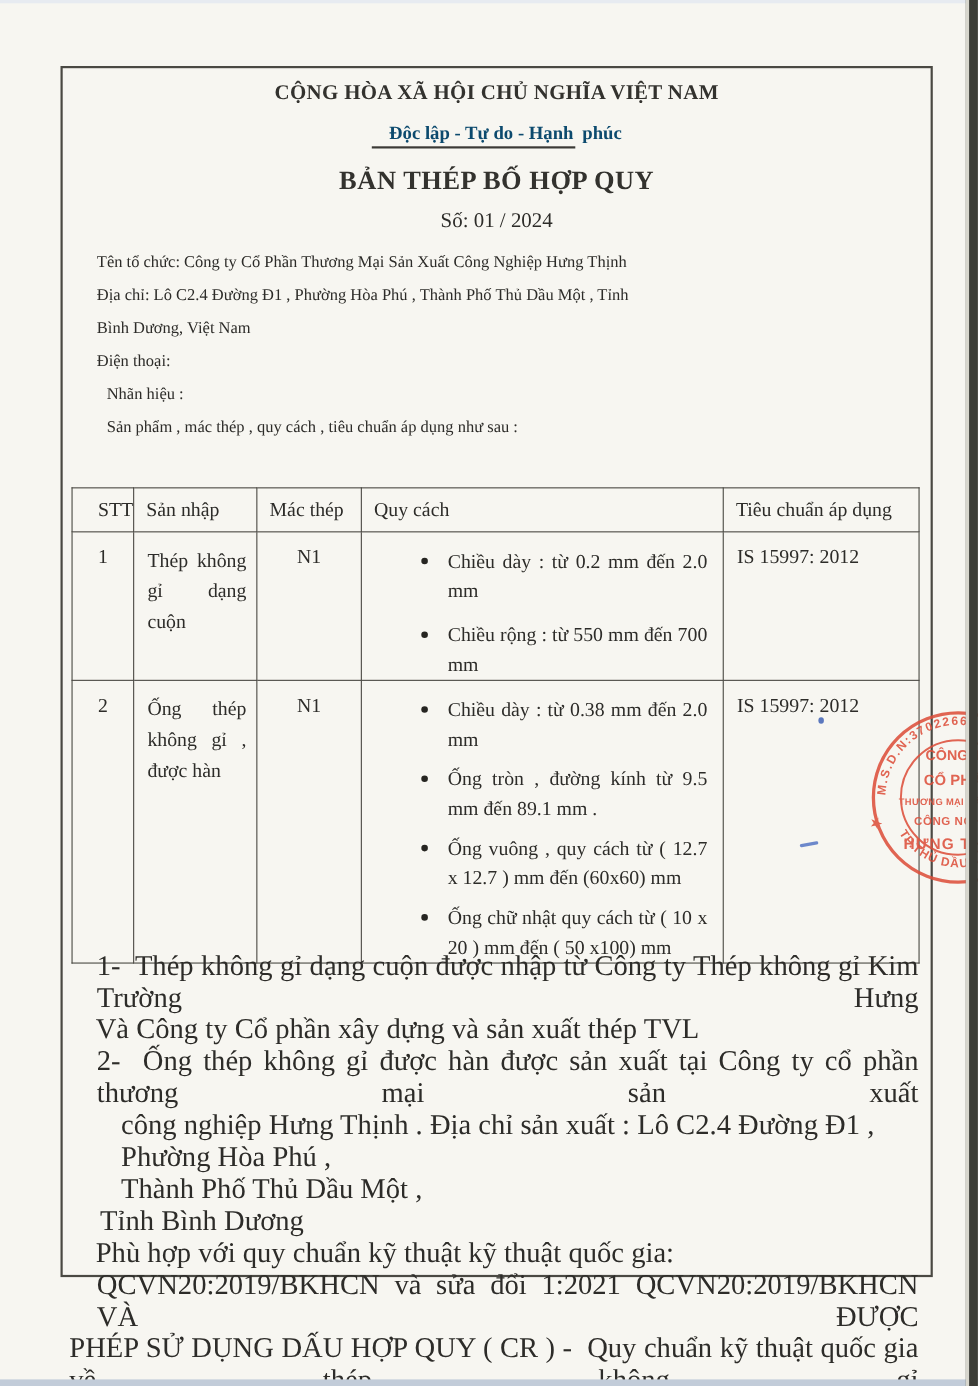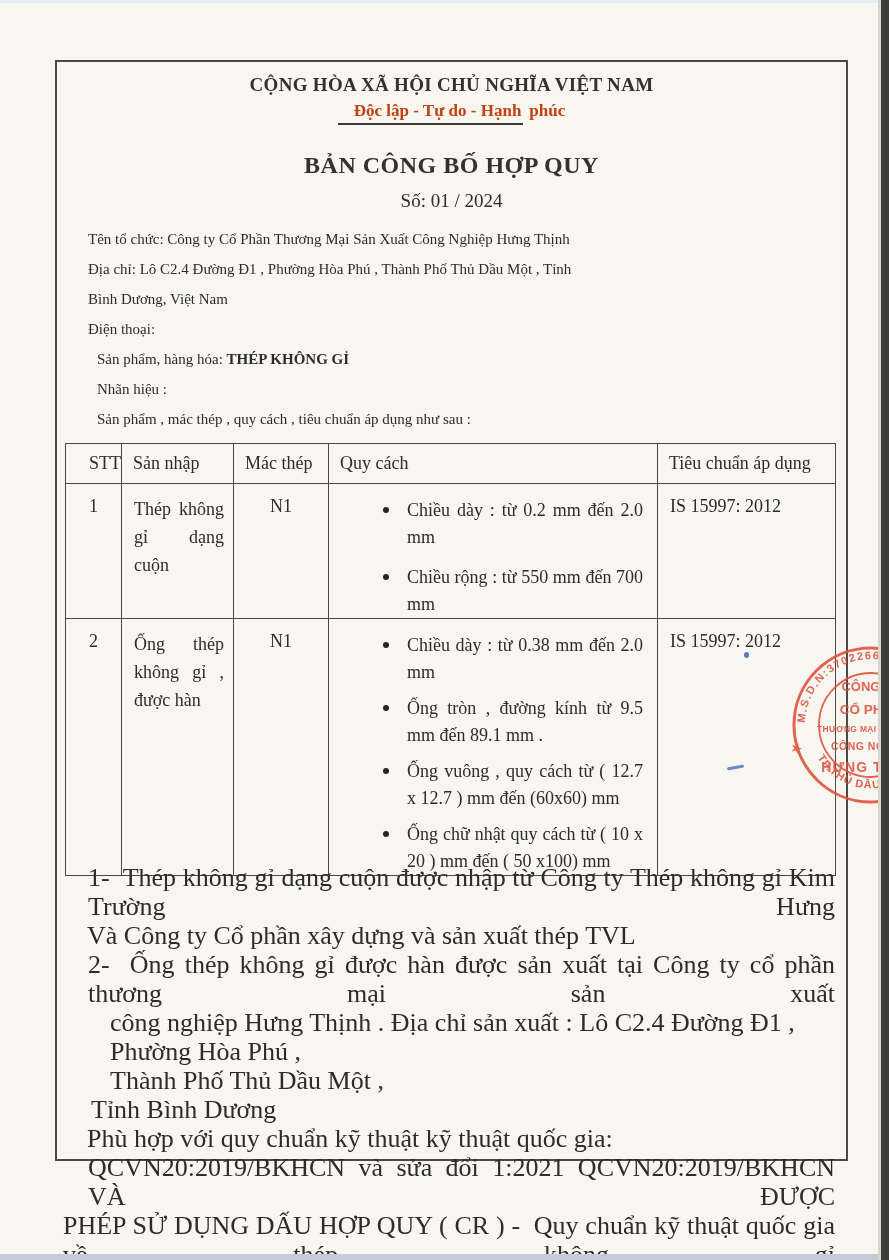--- a/index.html
+++ b/index.html
@@ -14,22 +14,22 @@
   .edge-bottom{position:absolute;left:0;bottom:0;width:100%;height:6px;background:#c2ccd9;z-index:8;}
   .edge-right{position:absolute;right:0;top:0;width:8px;height:100%;background:#3c3d37;border-left:3px solid #d7d6cd;z-index:9;}
 
   
   .frame{
     position:absolute;left:55px;top:60px;width:789px;height:1097px;
     border:2px solid #4a4943;z-index:1;
   }
   .hdr1{position:absolute;top:12px;left:0;width:100%;text-align:center;
     font-weight:bold;font-size:19px;letter-spacing:.3px;color:#33322e;}
-  .hdr2{position:absolute;top:39px;left:0;width:100%;text-align:center;
-    font-weight:bold;font-size:17px;color:#c2410c;}
+  .hdr2{position:absolute;top:49px;left:0;width:100%;text-align:center;
+    font-weight:bold;font-size:17px;color:#0c4a6e;}
   .hdr2 .u{display:inline-block;padding:0 2px 2px 16px;border-bottom:2.5px solid #3b3a36;}
   .hdr2 .rest{margin-left:6px;}
   .title{position:absolute;top:90px;left:0;width:100%;text-align:center;
     font-weight:bold;font-size:24px;letter-spacing:.5px;color:#33322e;}
   .doc-no{position:absolute;top:128px;left:0;width:100%;text-align:center;font-size:19px;}
 
   .info{position:absolute;top:162px;left:31px;width:730px;font-size:15px;line-height:30px;}
   .iline{white-space:nowrap;}
   .iline.ind{padding-left:9px;}
   .iline b{font-weight:bold;}
@@ -100,30 +100,29 @@
   <div class="edge-top"></div>
 
   <div class="frame">
 
     <div class="hdr1">CỘNG HÒA XÃ HỘI CHỦ NGHĨA VIỆT NAM</div>
 
     <div class="hdr2">
       <span class="u">Độc lập - Tự do - Hạnh</span><span class="rest">phúc</span>
     </div>
 
-    <div class="title">BẢN CÔNG BỐ HỢP QUY</div>
+    <div class="title">BẢN THÉP BỐ HỢP QUY</div>
 
     <div class="doc-no">Số: 01 / 2024</div>
 
     <div class="info">
       <div class="iline">Tên tổ chức: Công ty Cổ Phần Thương Mại Sản Xuất Công Nghiệp Hưng Thịnh</div>
       <div class="iline">Địa chỉ: Lô C2.4 Đường Đ1 , Phường Hòa Phú , Thành Phố Thủ Dầu Một , Tỉnh</div>
       <div class="iline">Bình Dương, Việt Nam</div>
       <div class="iline">Điện thoại:</div>
-      <div class="iline ind"><span>Sản phẩm, hàng hóa: </span><b>THÉP KHÔNG GỈ</b></div>
       <div class="iline ind">Nhãn hiệu :</div>
       <div class="iline ind">Sản phẩm , mác thép , quy cách , tiêu chuẩn áp dụng như sau :</div>
     </div>
 
     <table class="spec-table">
       <colgroup>
         <col style="width:56px">
           <col style="width:112px">
           <col style="width:95px">
         <col style="width:329px">

